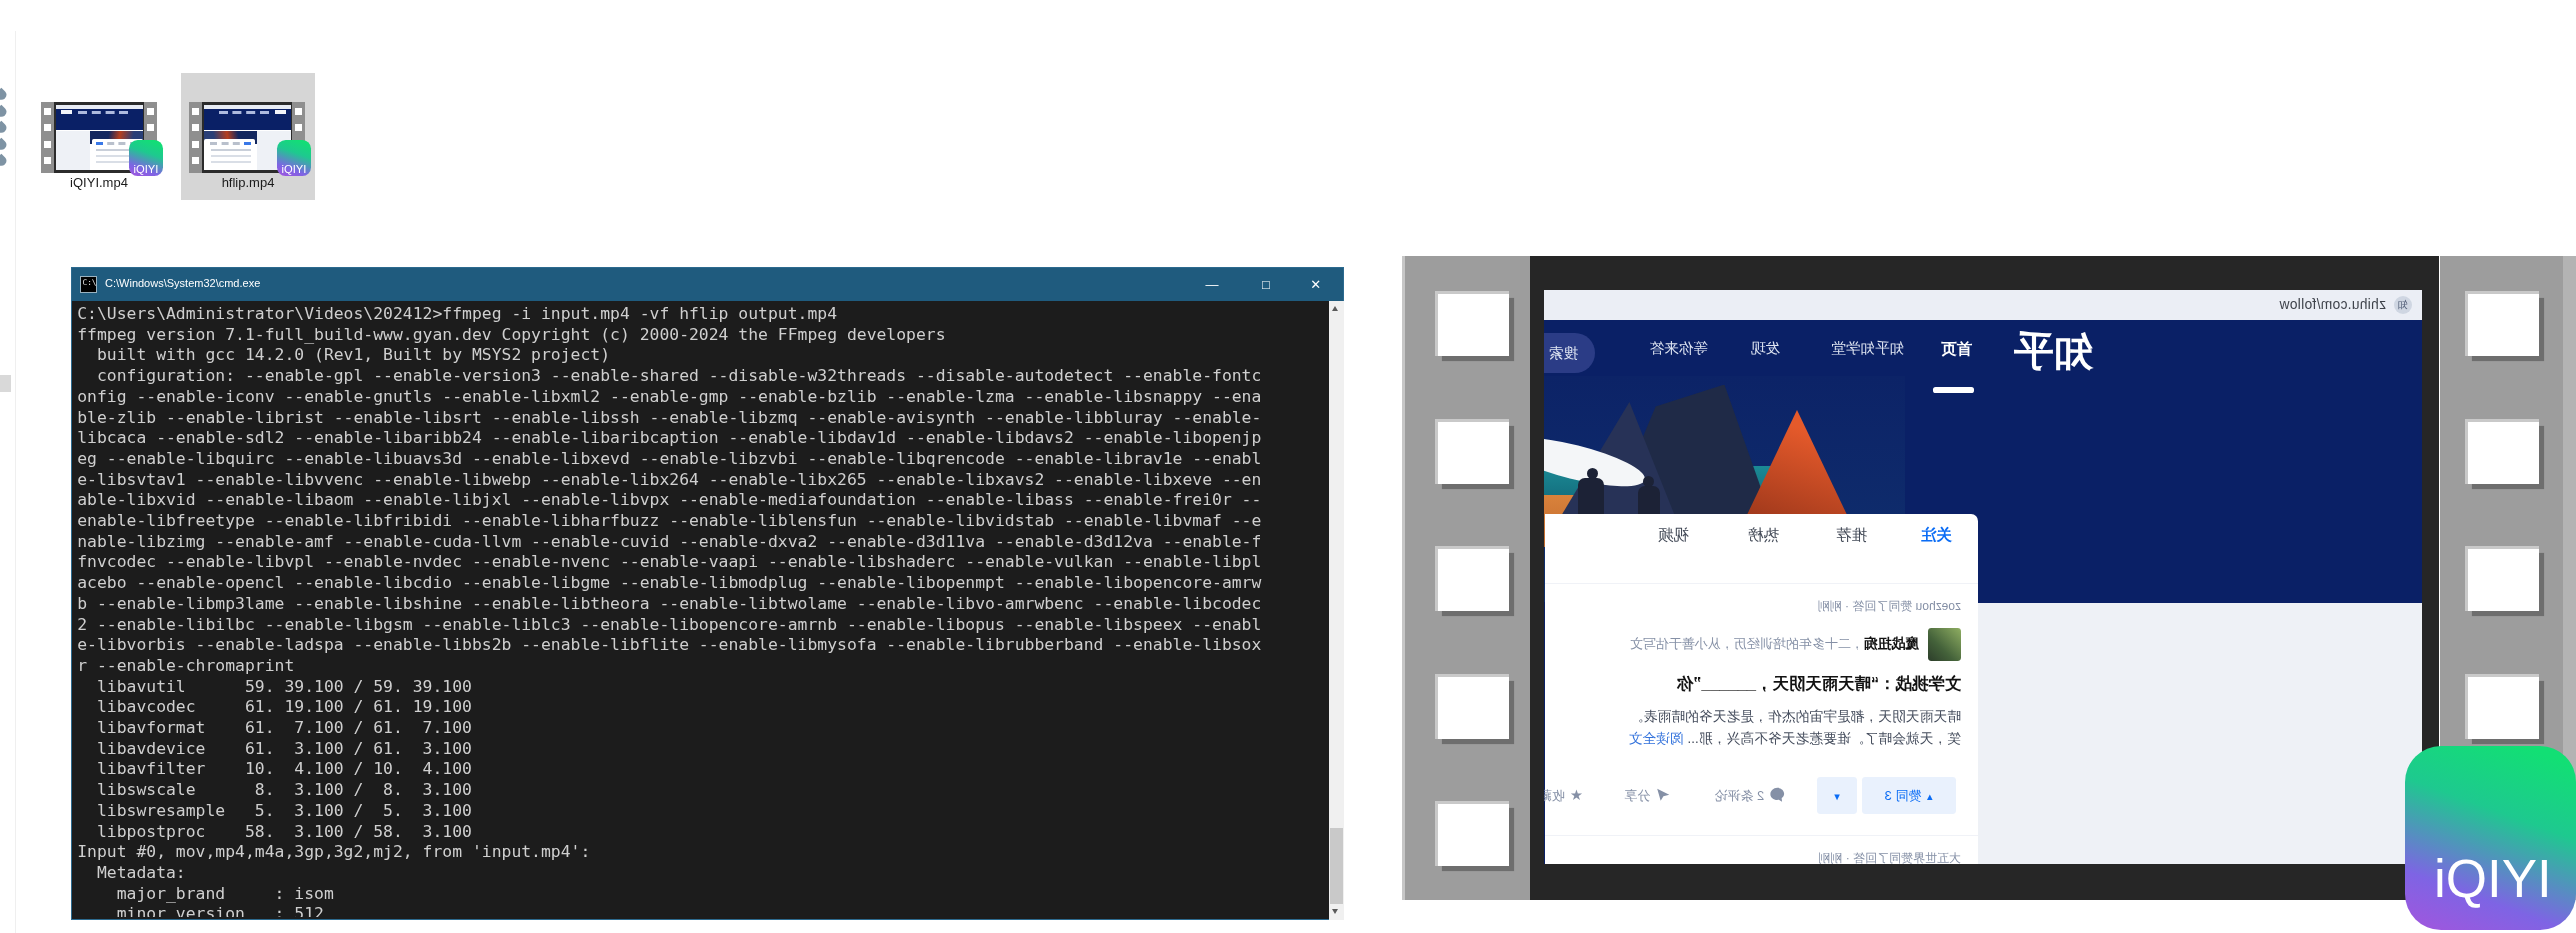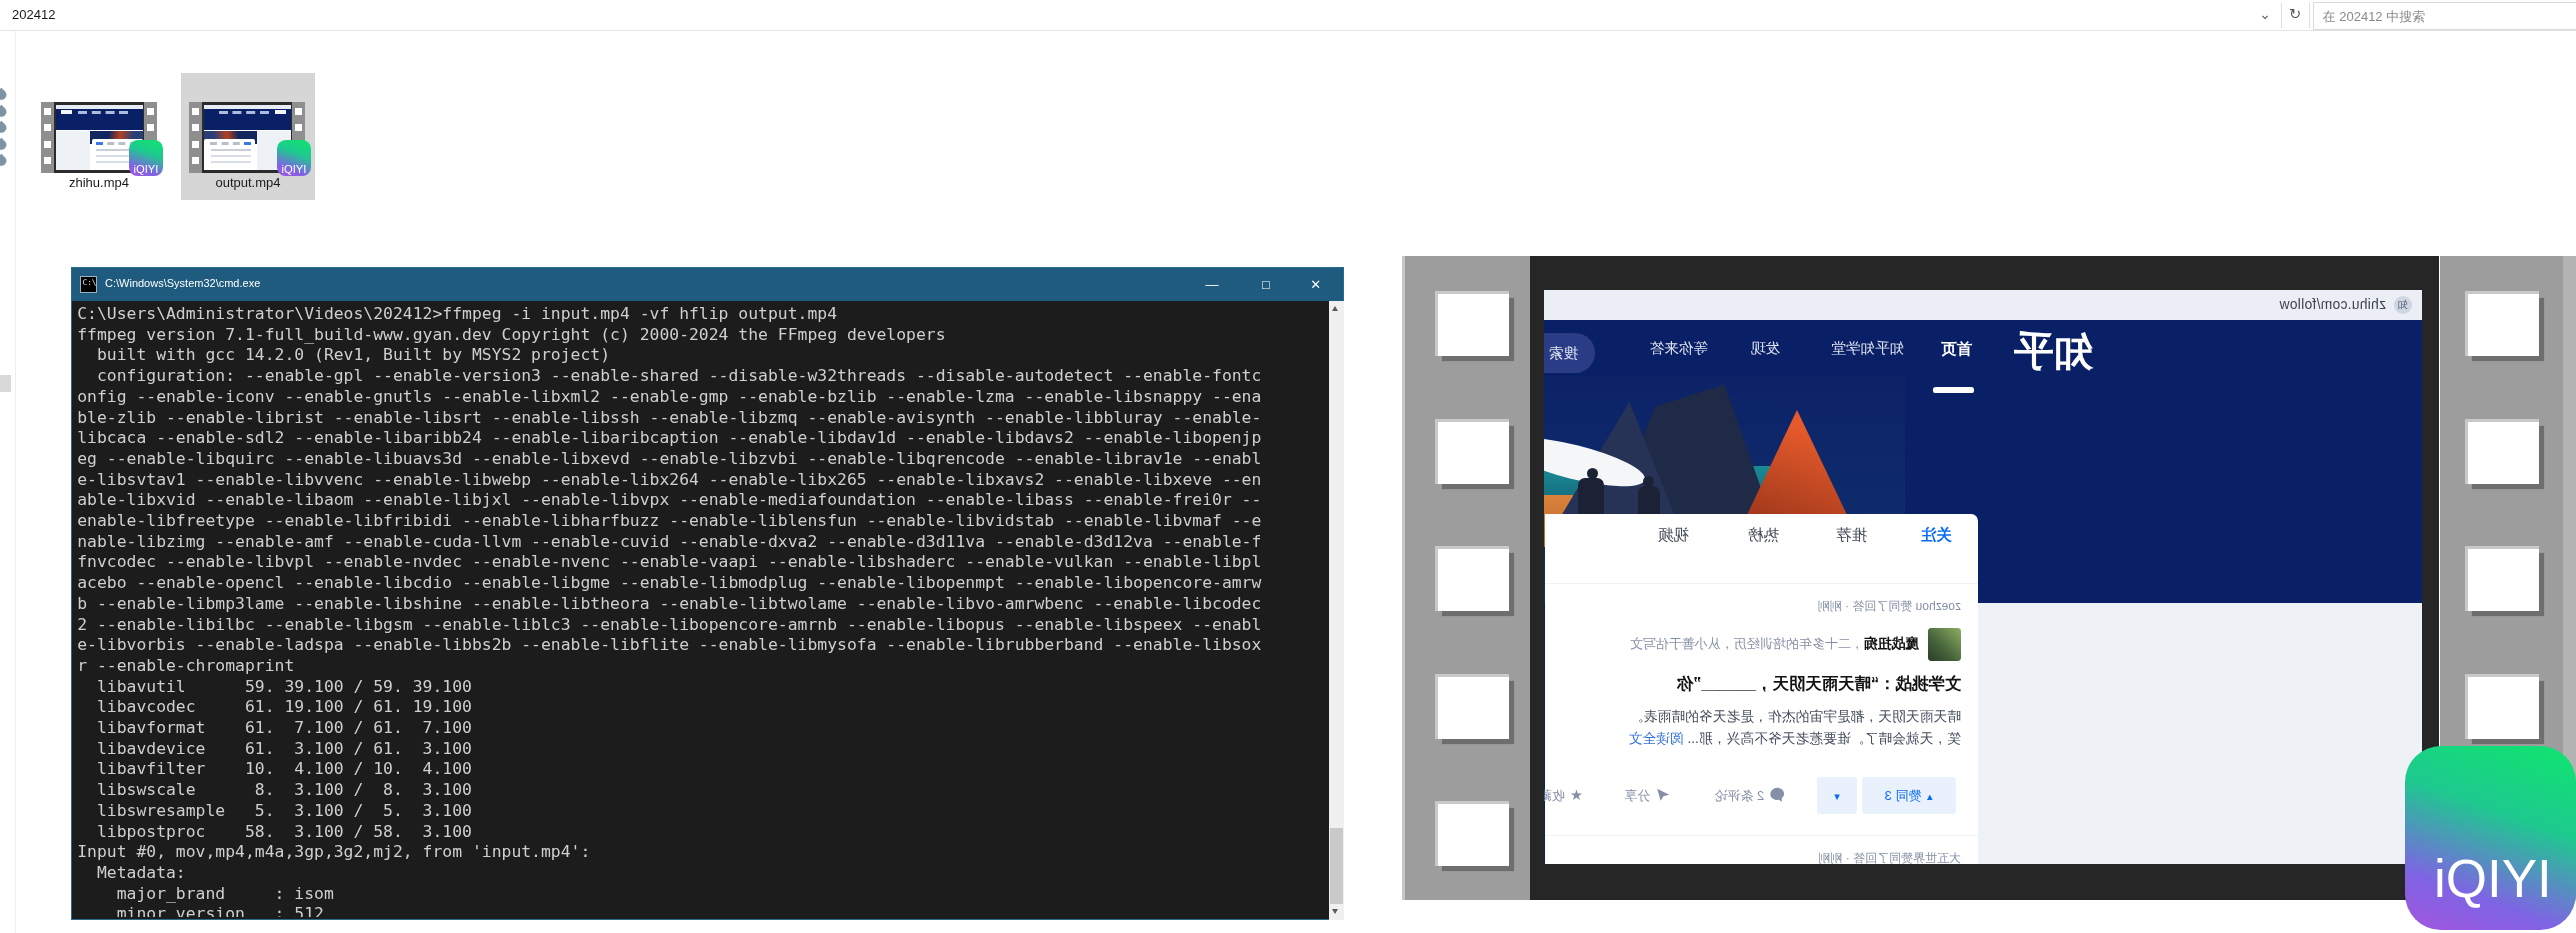--- a/index.html
+++ b/index.html
@@ -117,30 +117,20 @@
   .star{font-size:14.6px;margin-right:5.2px;color:#8590a6;}
 
   .badge-b{left:2405px;top:746px;width:171px;height:184px;border-radius:36px;}
   .badge-b span{position:absolute;left:29px;top:102px;font-size:53px;white-space:nowrap;}
 </style>
 </head>
 <body>
 
 <div id="root">
 
-  <div class="abs topbar">
-    <div class="abs addr-text">202412</div>
-    <div class="abs addr-chevron">⌄</div>
-    <div class="abs vsep" style="left:2281px;"></div>
-    <div class="abs refresh">↻</div>
-    <div class="abs vsep" style="left:2309px;"></div>
-    <div class="abs searchbox">
-      <div class="abs search-ph">在 202412 中搜索</div>
-    </div>
-  </div>
 
   <div class="abs nav-divider"></div>
   <div class="abs pin" style="top:90px;"></div>
   <div class="abs pin" style="top:107px;"></div>
   <div class="abs pin" style="top:123px;"></div>
   <div class="abs pin" style="top:140px;"></div>
   <div class="abs pin" style="top:156px;"></div>
   <div class="abs nav-scroll-frag"></div>
 
   <div class="abs sel-tile"></div>
@@ -167,21 +157,21 @@
         <div class="m-side"></div>
       <div class="m-card">
           <div class="m-tab"></div>
           <div class="m-line"></div>
         </div>
     </div>
     <div class="abs iqiyi badge-s" style="right:-6px;bottom:-2.6px;">
       <span>iQIYI</span>
     </div>
   </div>
-  <div class="abs file-label" style="left:41px;width:116px;">zhihu.mp4</div>
+  <div class="abs file-label" style="left:41px;width:116px;">iQIYI.mp4</div>
 
   <div class="abs thumb" style="left:189px;top:102px;">
     <div class="railL">
       <div class="mh" style="left:2.6px;top:6px;"></div>
         <div class="mh" style="left:2.6px;top:22.4px;"></div>
       <div class="mh" style="left:2.6px;top:39px;"></div>
         <div class="mh" style="left:2.6px;top:55px;"></div>
     </div>
     <div class="railR">
       <div class="mh" style="left:2.6px;top:6px;"></div>
@@ -198,21 +188,21 @@
         <div class="m-side"></div>
       <div class="m-card">
           <div class="m-tab"></div>
           <div class="m-line"></div>
         </div>
     </div>
     <div class="abs iqiyi badge-s" style="right:-6px;bottom:-2.6px;">
       <span>iQIYI</span>
     </div>
   </div>
-  <div class="abs file-label" style="left:181px;width:134px;">output.mp4</div>
+  <div class="abs file-label" style="left:181px;width:134px;">hflip.mp4</div>
 
   <div class="abs cmd">
     <div class="abs cmd-title">
       <div class="abs cmd-icon">
           <span>C:\</span>
         </div>
       <div class="abs cmd-title-text">C:\Windows\System32\cmd.exe</div>
       <div class="abs cmd-btn" style="right:107px;">—</div>
       <div class="abs cmd-btn" style="right:53px;">□</div>
       <div class="abs cmd-btn" style="right:3.4px;">✕</div>

